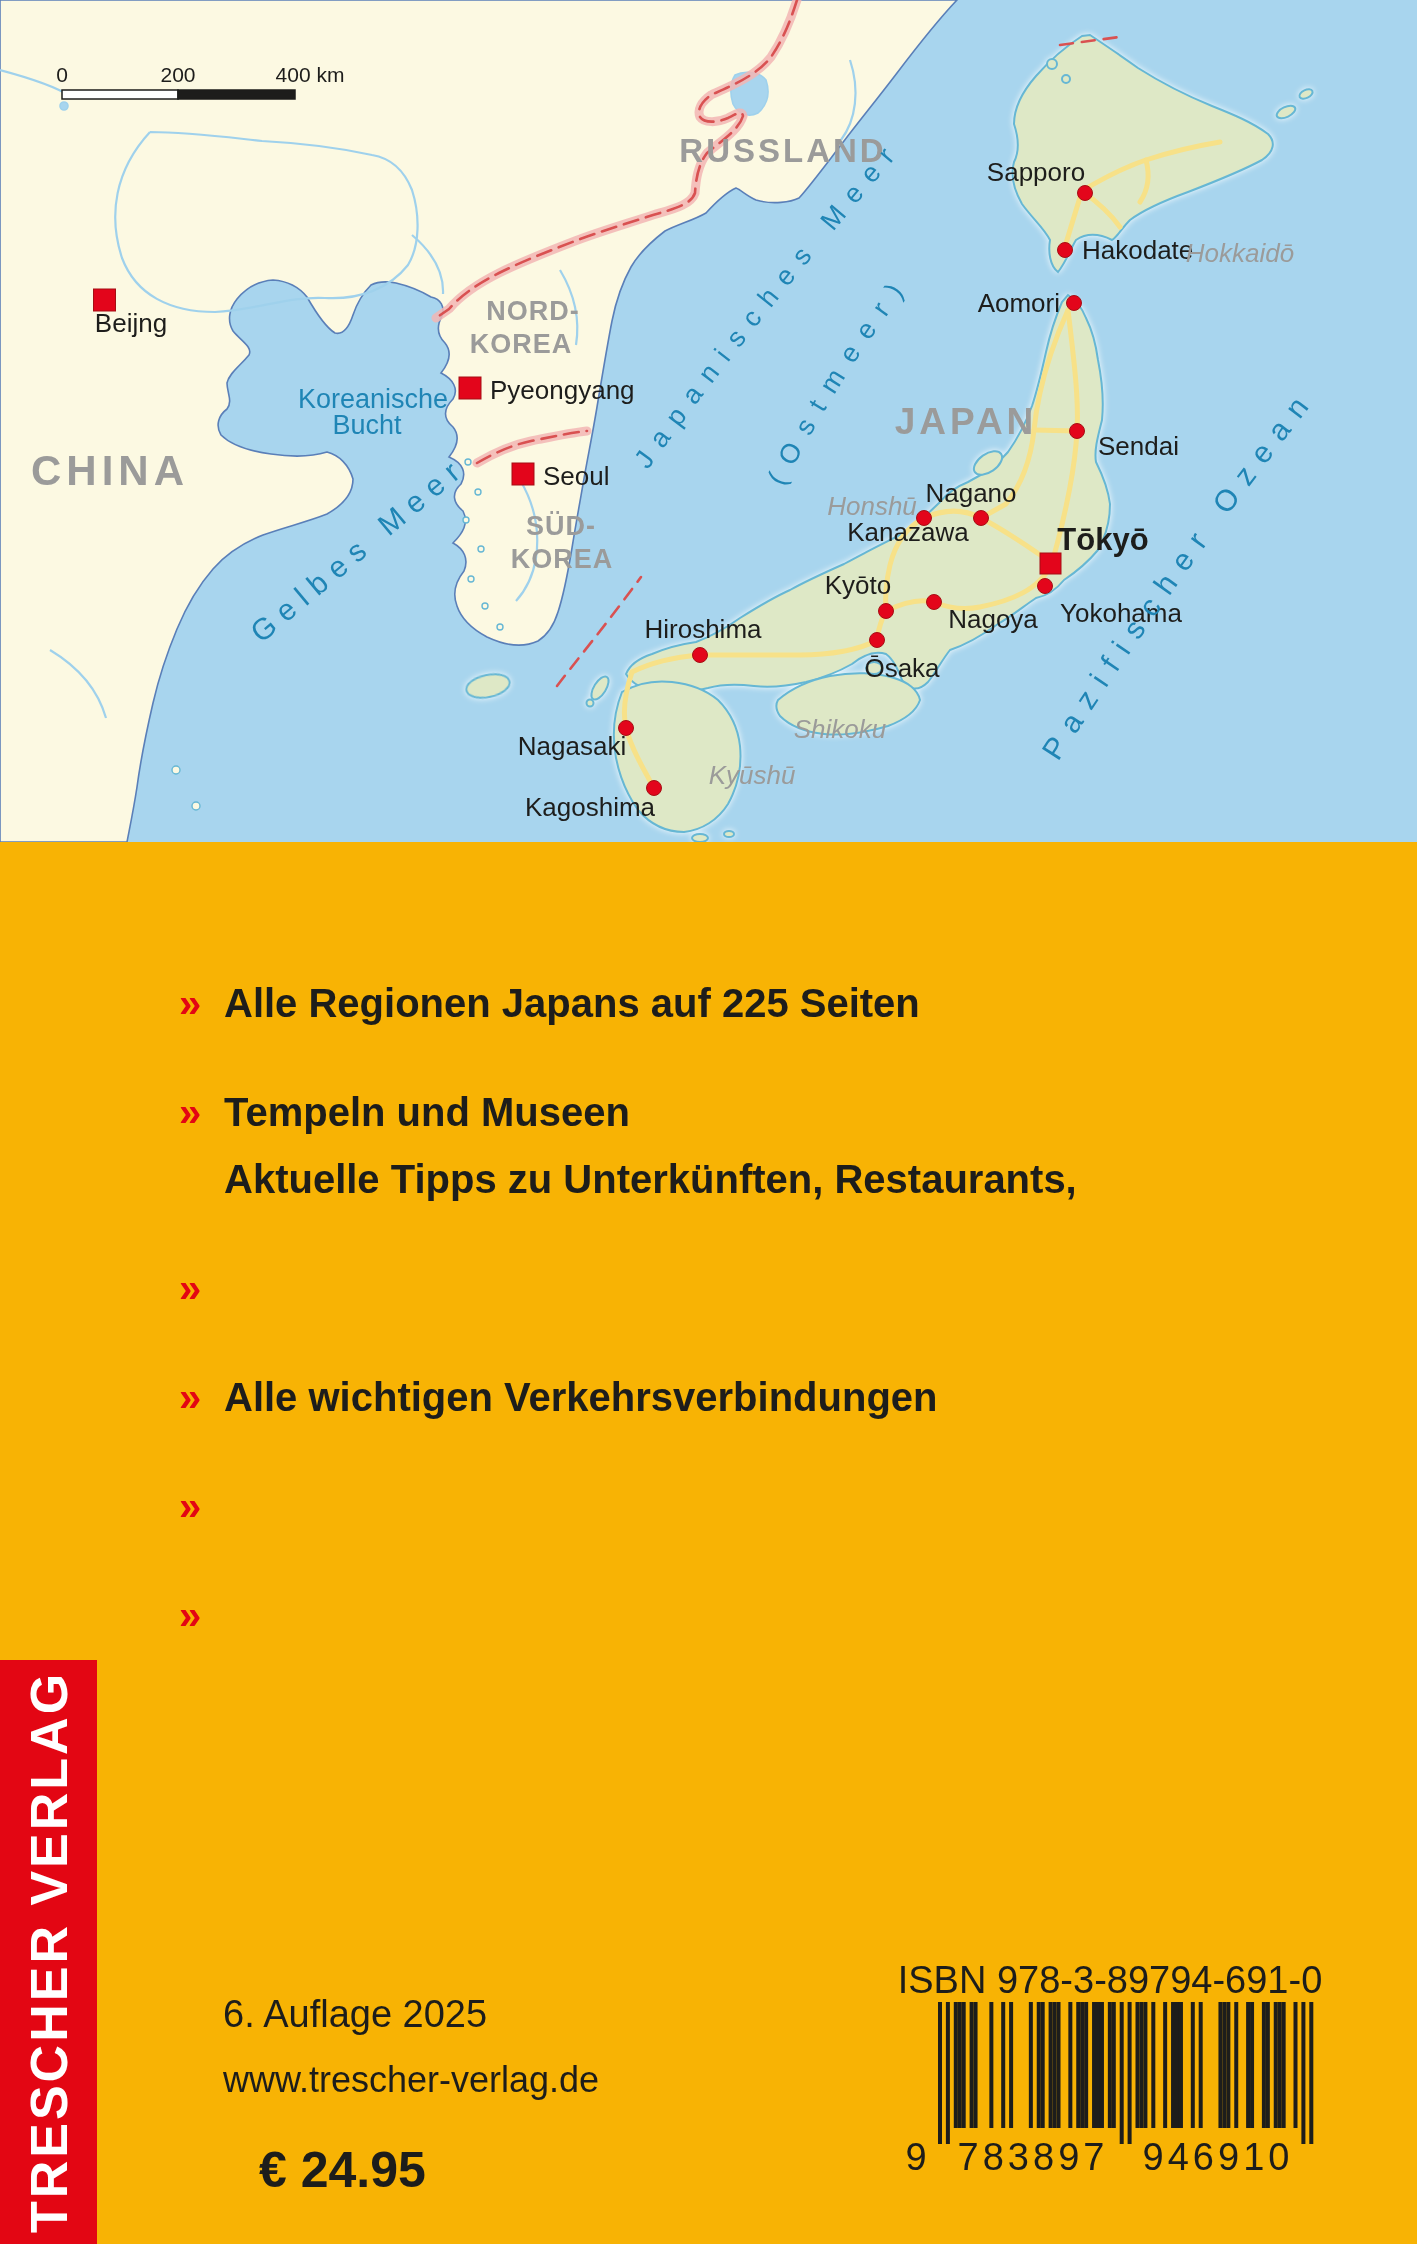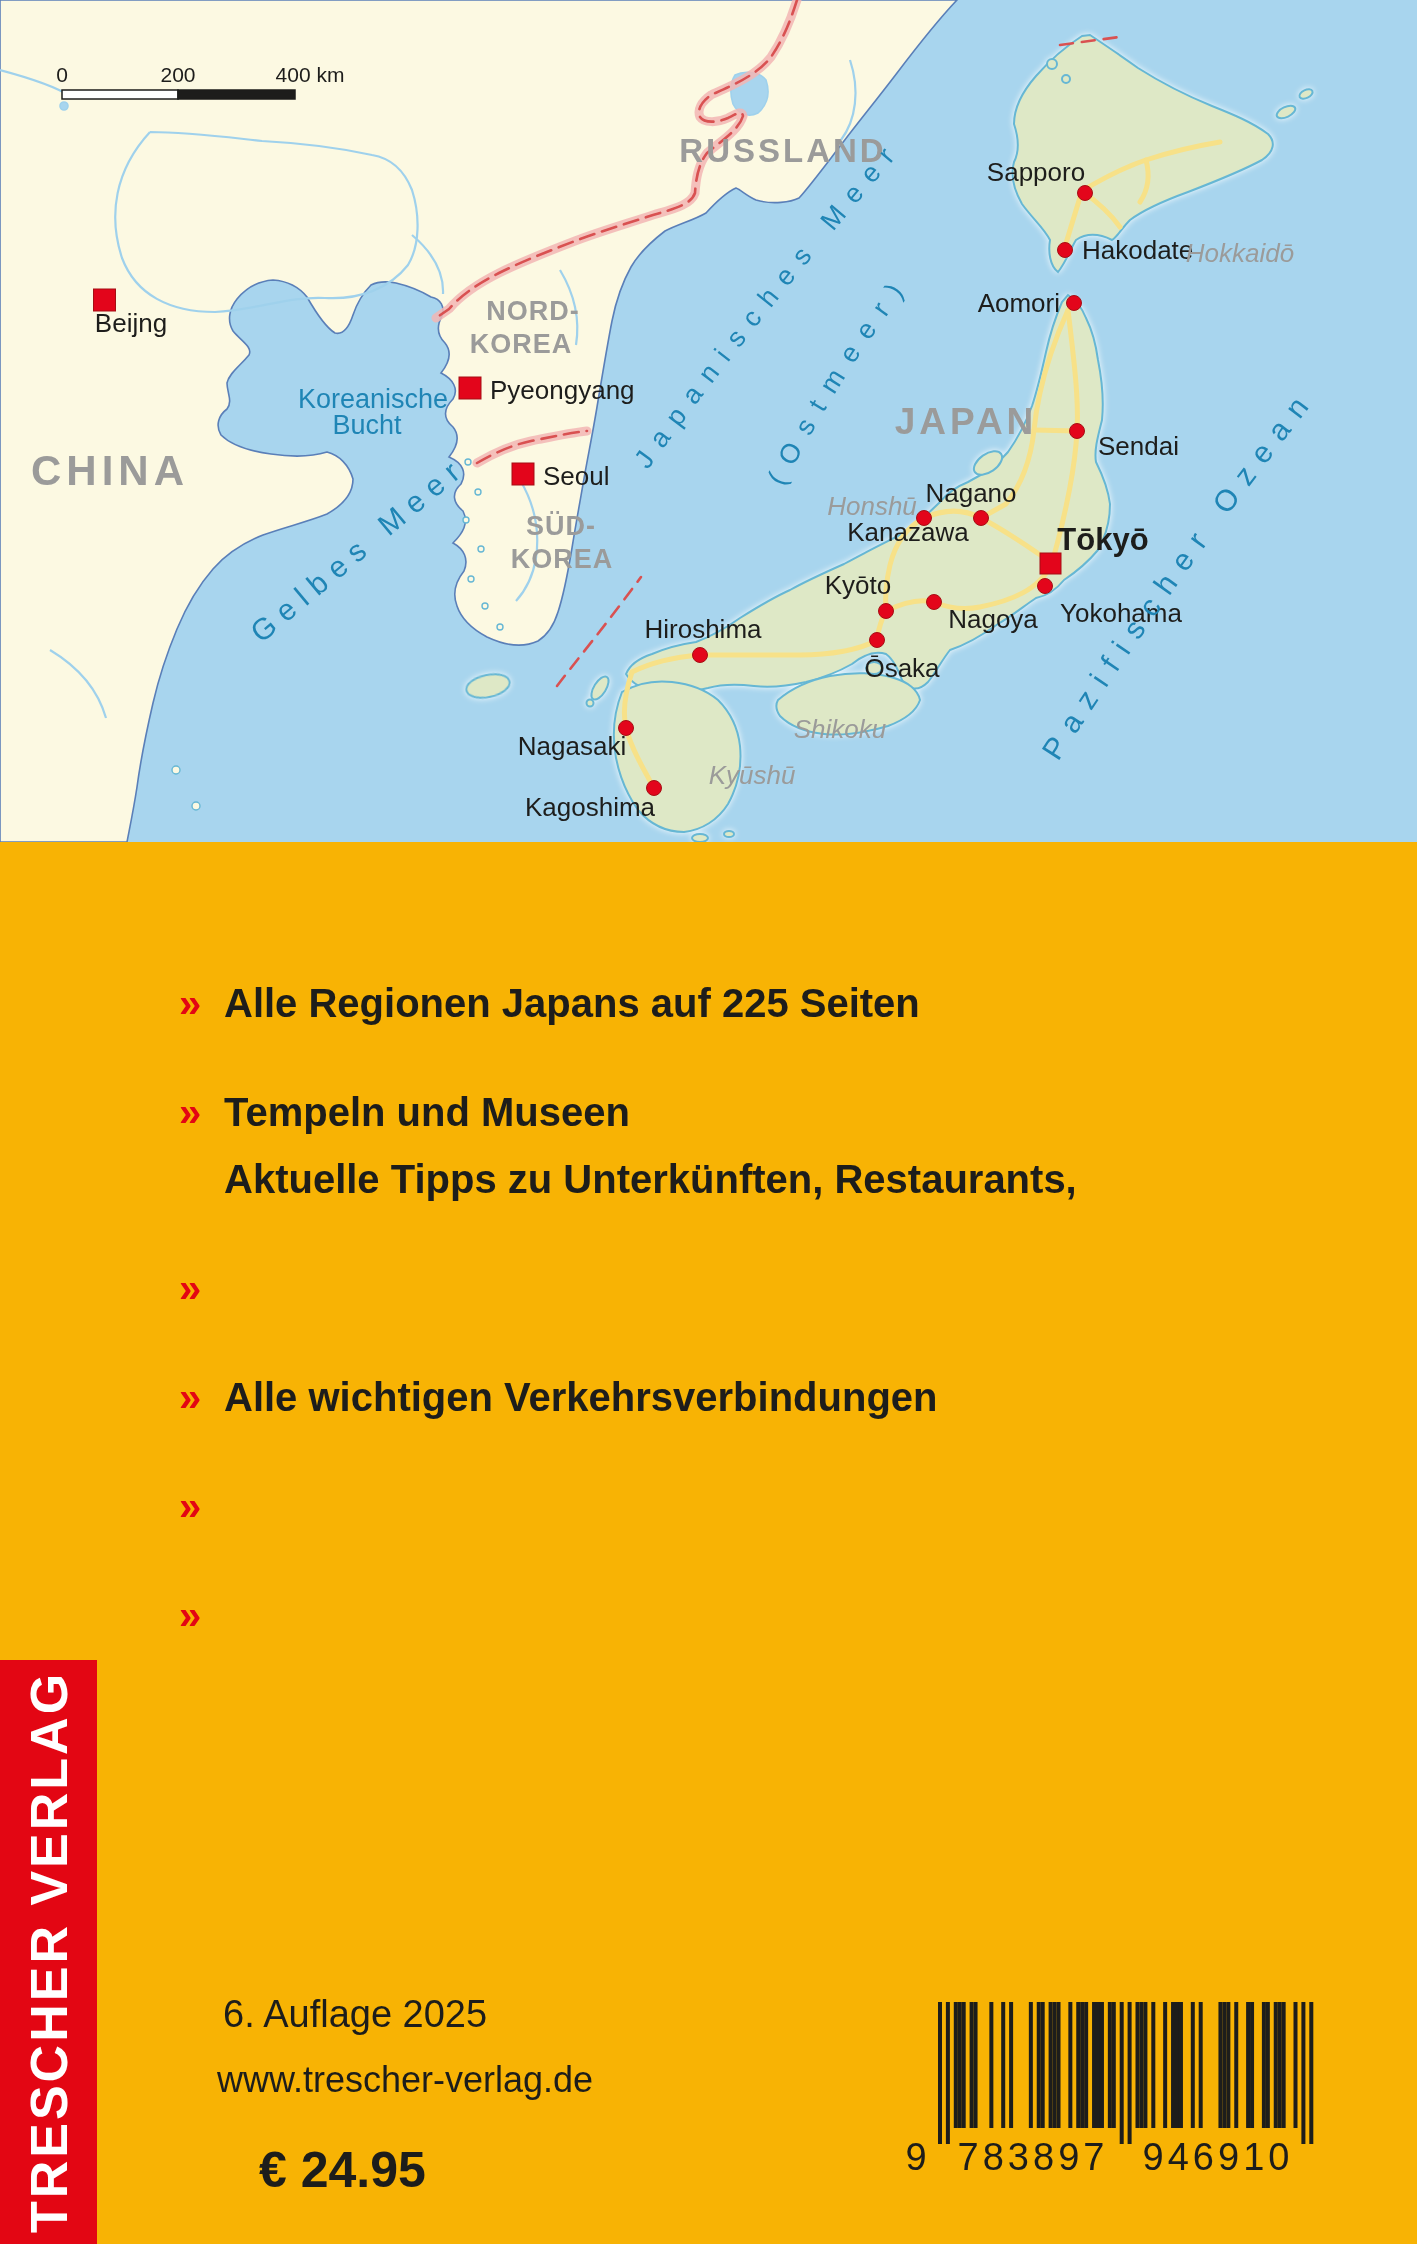--- a/index.html
+++ b/index.html
@@ -34,21 +34,21 @@
   .marker{fill:var(--marker);stroke:#A50F14;stroke-width:1;}
   
   #yellow-panel{position:absolute;left:0;top:842px;width:1417px;height:1402px;background:var(--yellow);}
   #features-list{position:absolute;left:179px;top:128px;width:1160px;}
   .feature{display:flex;align-items:flex-start;margin-bottom:42px;
            font-size:40px;font-weight:bold;color:var(--ink);line-height:67px;white-space:nowrap;}
   .chev{width:45px;flex:0 0 45px;color:var(--red);}
   
   .fl{position:absolute;color:var(--ink);white-space:nowrap;}
   #edition{left:223px;top:1150px;font-size:38px;font-weight:normal;line-height:44px;}
-  #website{left:217px;top:1216px;font-size:36px;line-height:44px;}
+  #website{left:223px;top:1216px;font-size:36px;line-height:44px;}
   #price{left:223px;top:1296px;font-size:50px;font-weight:bold;line-height:64px;margin-left:36px;}
   #isbn{left:870px;top:1116px;width:480px;text-align:center;font-size:38px;line-height:44px;}
   #barcode{position:absolute;left:900px;top:1156px;}
   #barcode-bars rect{fill:var(--ink);}
   .bc-digit{font-size:38px;fill:var(--ink);letter-spacing:4px;}
   
   #spine{position:absolute;left:0;top:1660px;width:97px;height:584px;background:var(--red);}
   #spine-text{position:absolute;left:50%;top:50%;transform:translate(-50%,-50%) rotate(-90deg);
               white-space:nowrap;color:#fff;font-size:52px;font-weight:bold;letter-spacing:3px;}
 </style>
@@ -295,20 +295,21 @@
           <span class="chev">»</span>
         </div>
         <div class="feature">
           <span class="chev">»</span>
         </div>
       </div>
 
     <div class="fl" id="edition">6. Auflage 2025</div>
     <div class="fl" id="website">www.trescher-verlag.de</div>
     <div class="fl" id="price">€ 24.95</div>
+    <div class="fl" id="isbn">ISBN 978-3-89794-691-0</div>
 
     <svg id="barcode" width="420" height="180" viewBox="0 0 420 180">
       <g id="barcode-bars">
           <rect x="38.00" y="4" width="4.00" height="142"></rect>
           <rect x="45.90" y="4" width="4.00" height="142"></rect>
           <rect x="53.80" y="4" width="4.00" height="126"></rect>
           <rect x="57.75" y="4" width="4.00" height="126"></rect>
           <rect x="61.70" y="4" width="4.00" height="126"></rect>
           <rect x="69.60" y="4" width="4.00" height="126"></rect>
           <rect x="73.55" y="4" width="4.00" height="126"></rect>

